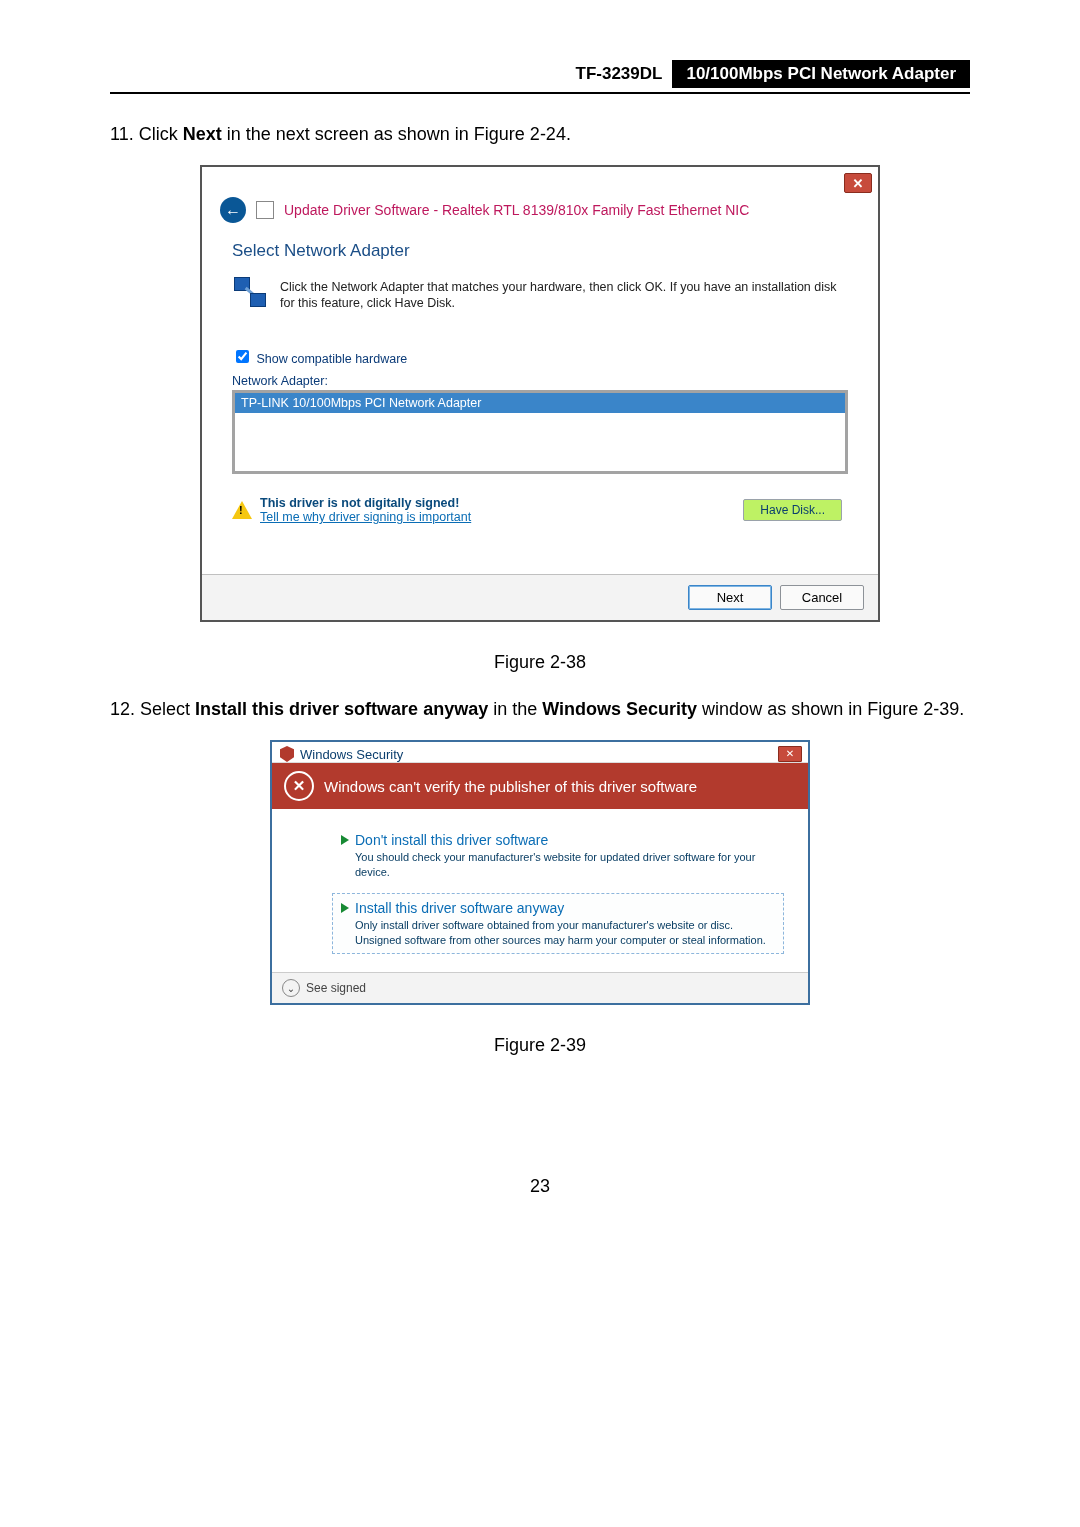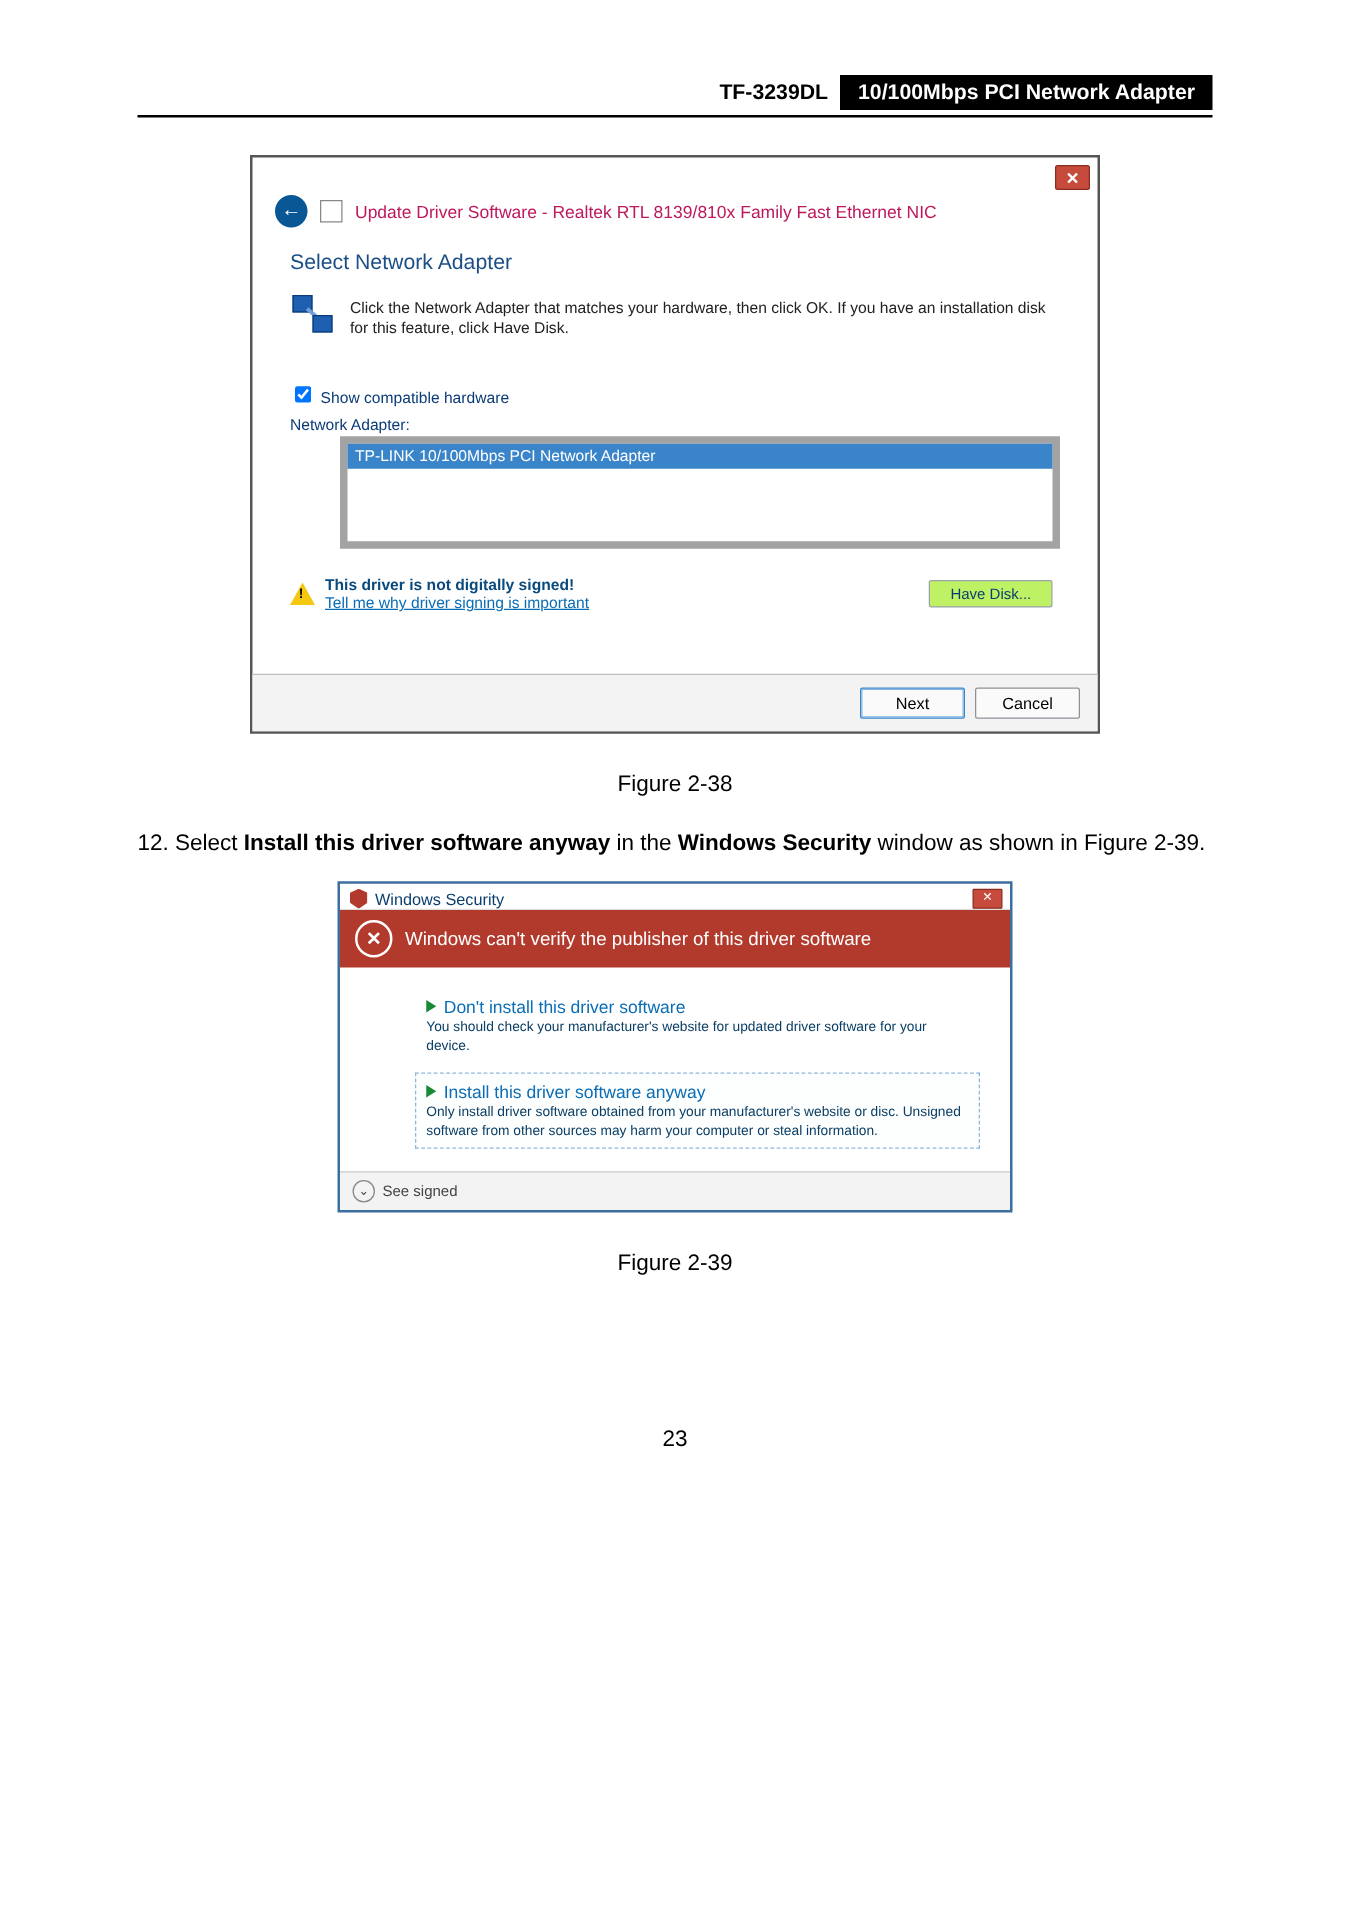--- a/index.html
+++ b/index.html
@@ -143,25 +143,24 @@
   }
   .show-compat input {
     margin-right: 4px;
   }
   .net-adapter-label {
     font-size: 12.5px;
     color: #0b3b78;
     margin-top: 8px;
   }
   .listbox {
-    border: 6px solid #a3a3a3;
+    border: 3px solid #a3a3a3;
     height: 78px;
     padding: 0;
     margin-top: 2px;
-    margin-left: 40px;
   }
   .listbox-item {
     background: #3a85c9;
     color: #fff;
     padding: 3px 6px;
     font-size: 12.5px;
   }
   .sign-row {
     display: flex;
     align-items: center;
@@ -317,20 +316,21 @@
   }
   .arrow {
     width: 0; height: 0;
     border-top: 5px solid transparent;
     border-bottom: 5px solid transparent;
     border-left: 8px solid #178a34;
   }
   .option-desc {
     font-size: 11px;
     color: #0a3e64;
+    margin-left: 14px;
     margin-top: 2px;
     line-height: 1.35;
   }
   .win2-footer {
     border-top: 1px solid #ccc;
     background: #f3f3f3;
     padding: 6px 10px;
     display: flex;
     align-items: center;
     gap: 6px;
@@ -355,20 +355,23 @@
 </head>
 <body>
 
 <div class="page">
 
   <div class="header-line">
     <span class="header-model">TF-3239DL</span>
     <span class="header-black">10/100Mbps PCI Network Adapter</span>
   </div>
 
+  <div class="step-text">
+    <span>11.  Click </span><span class="bold">Next</span><span> in the next screen as shown in Figure 2-24.</span>
+  </div>
 
   <div class="window1-wrap">
     <div class="window1">
       <div class="win-close">✕</div>
 
       <div class="win1-header">
         <div class="back-btn">←</div>
         <span class="small-icon"></span>
         <span class="win1-title">Update Driver Software - Realtek RTL 8139/810x Family Fast Ethernet NIC</span>
       </div>

